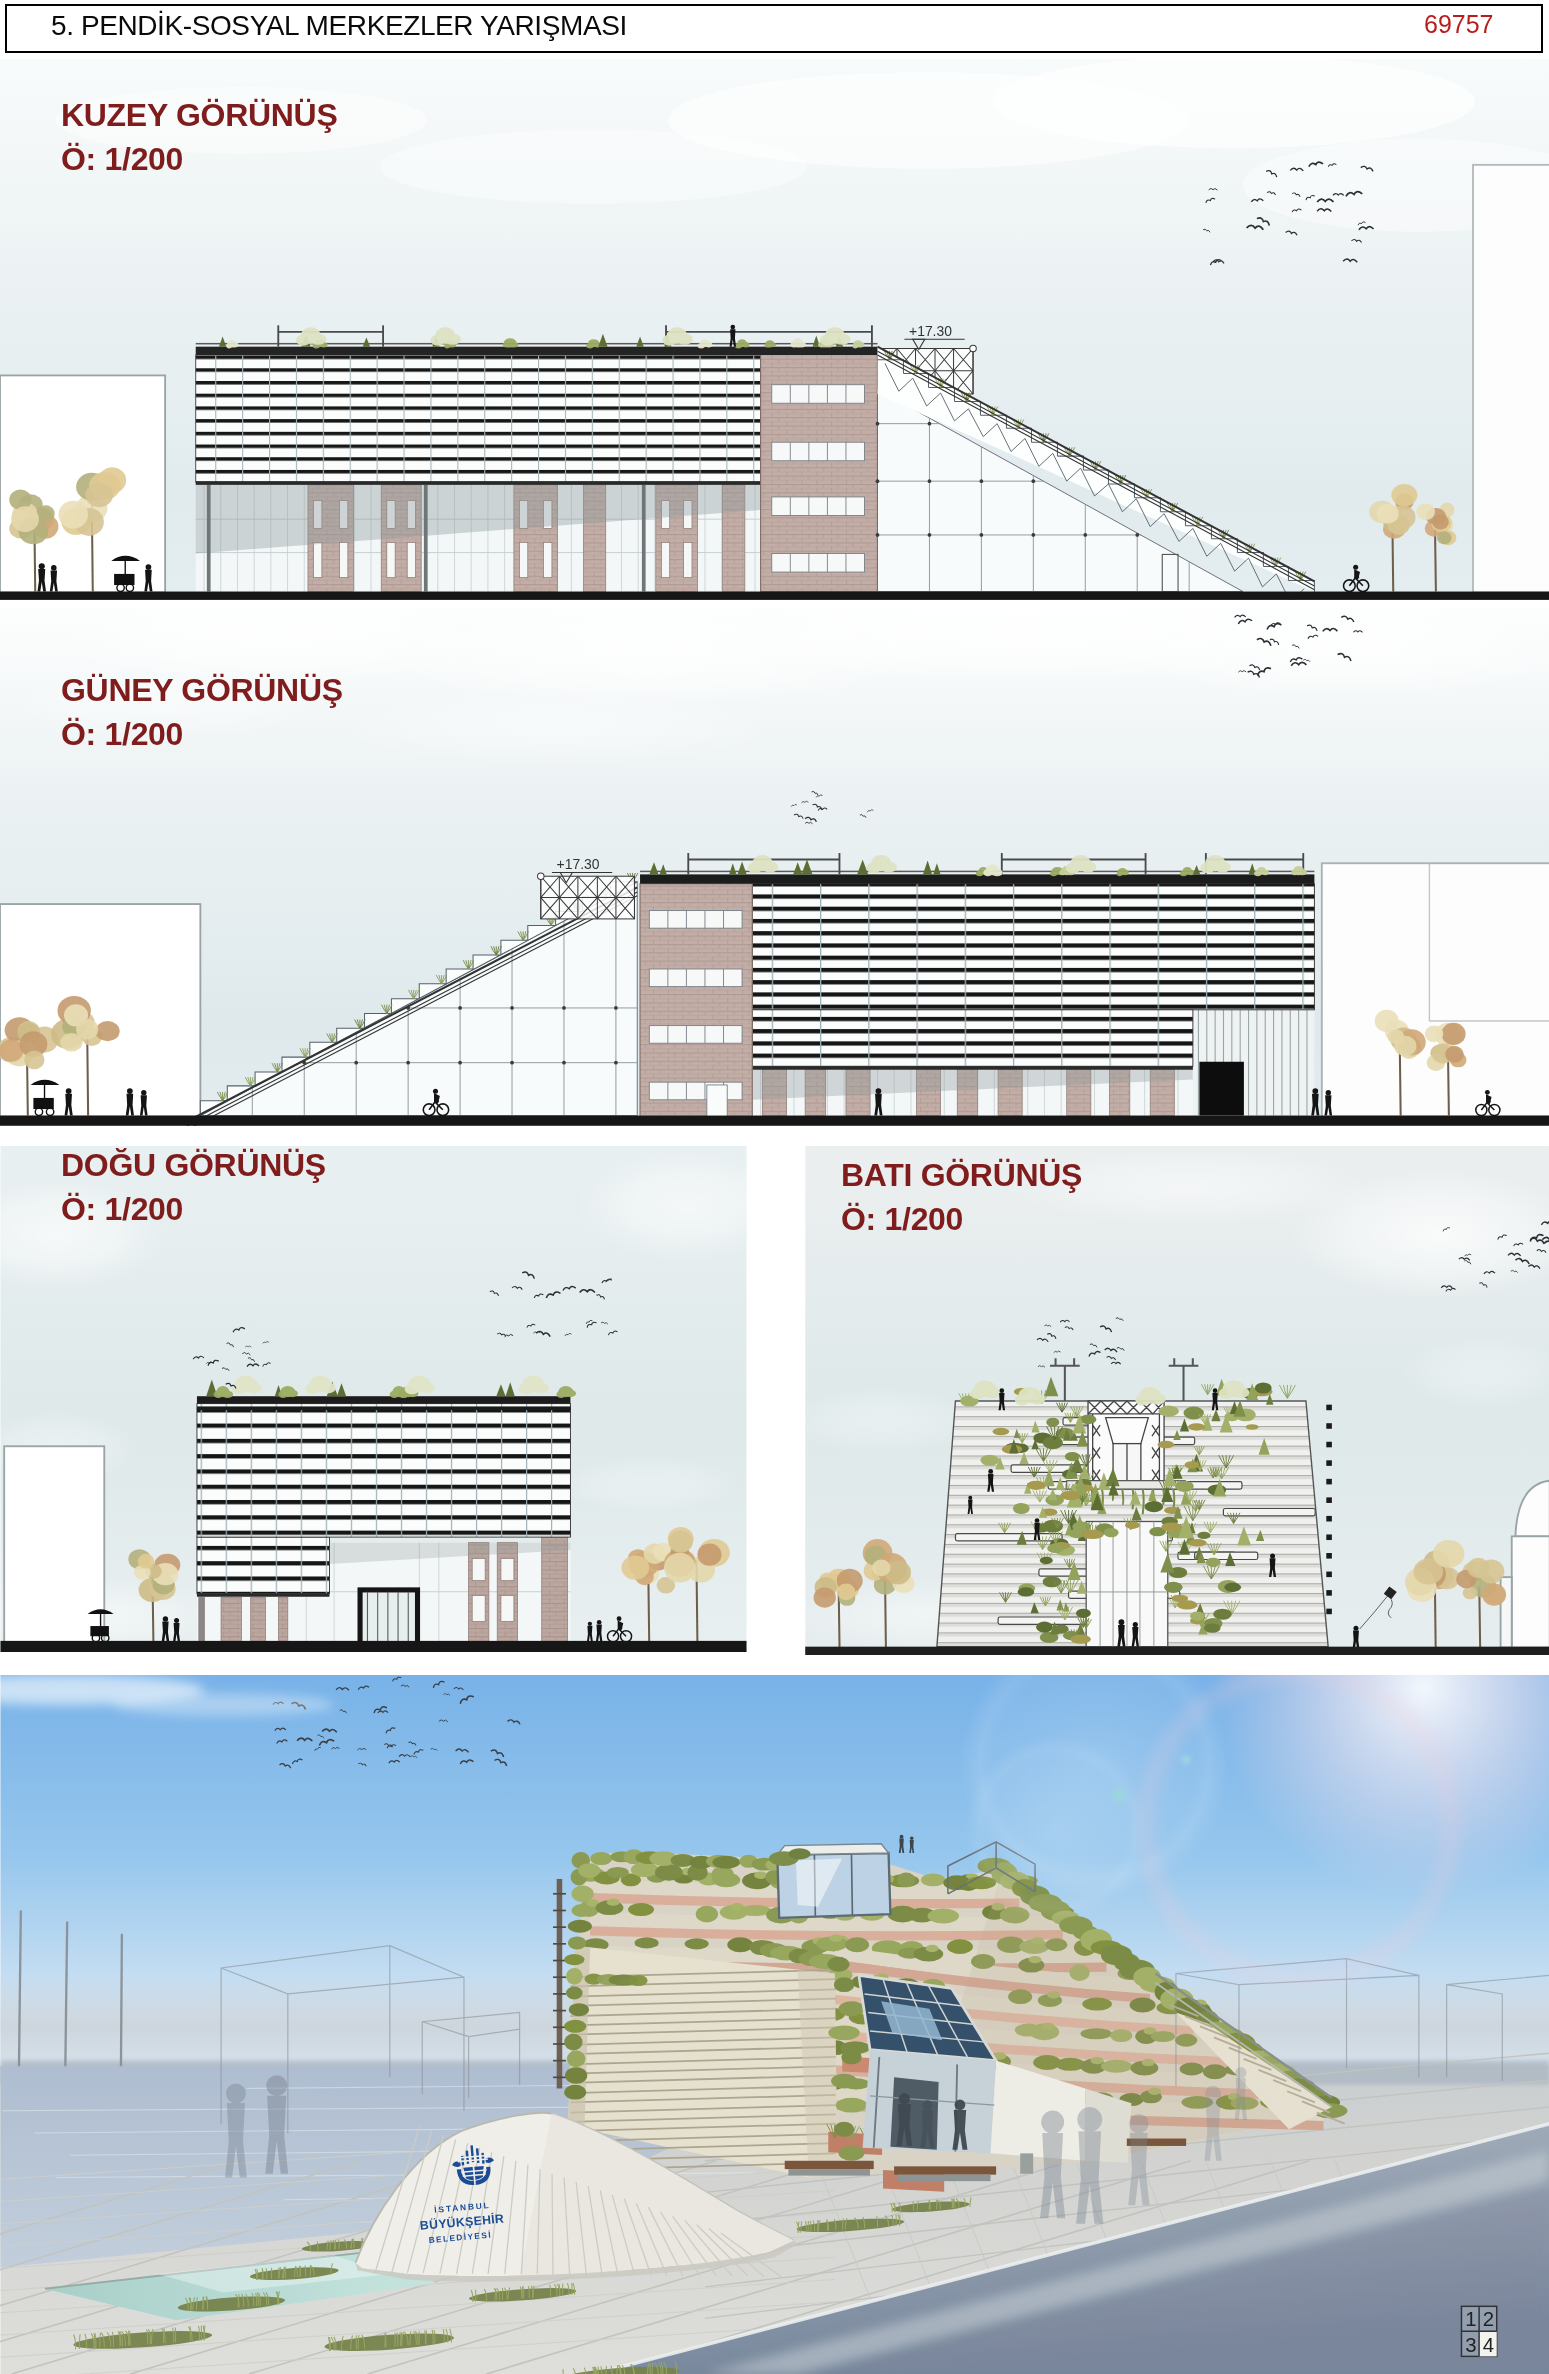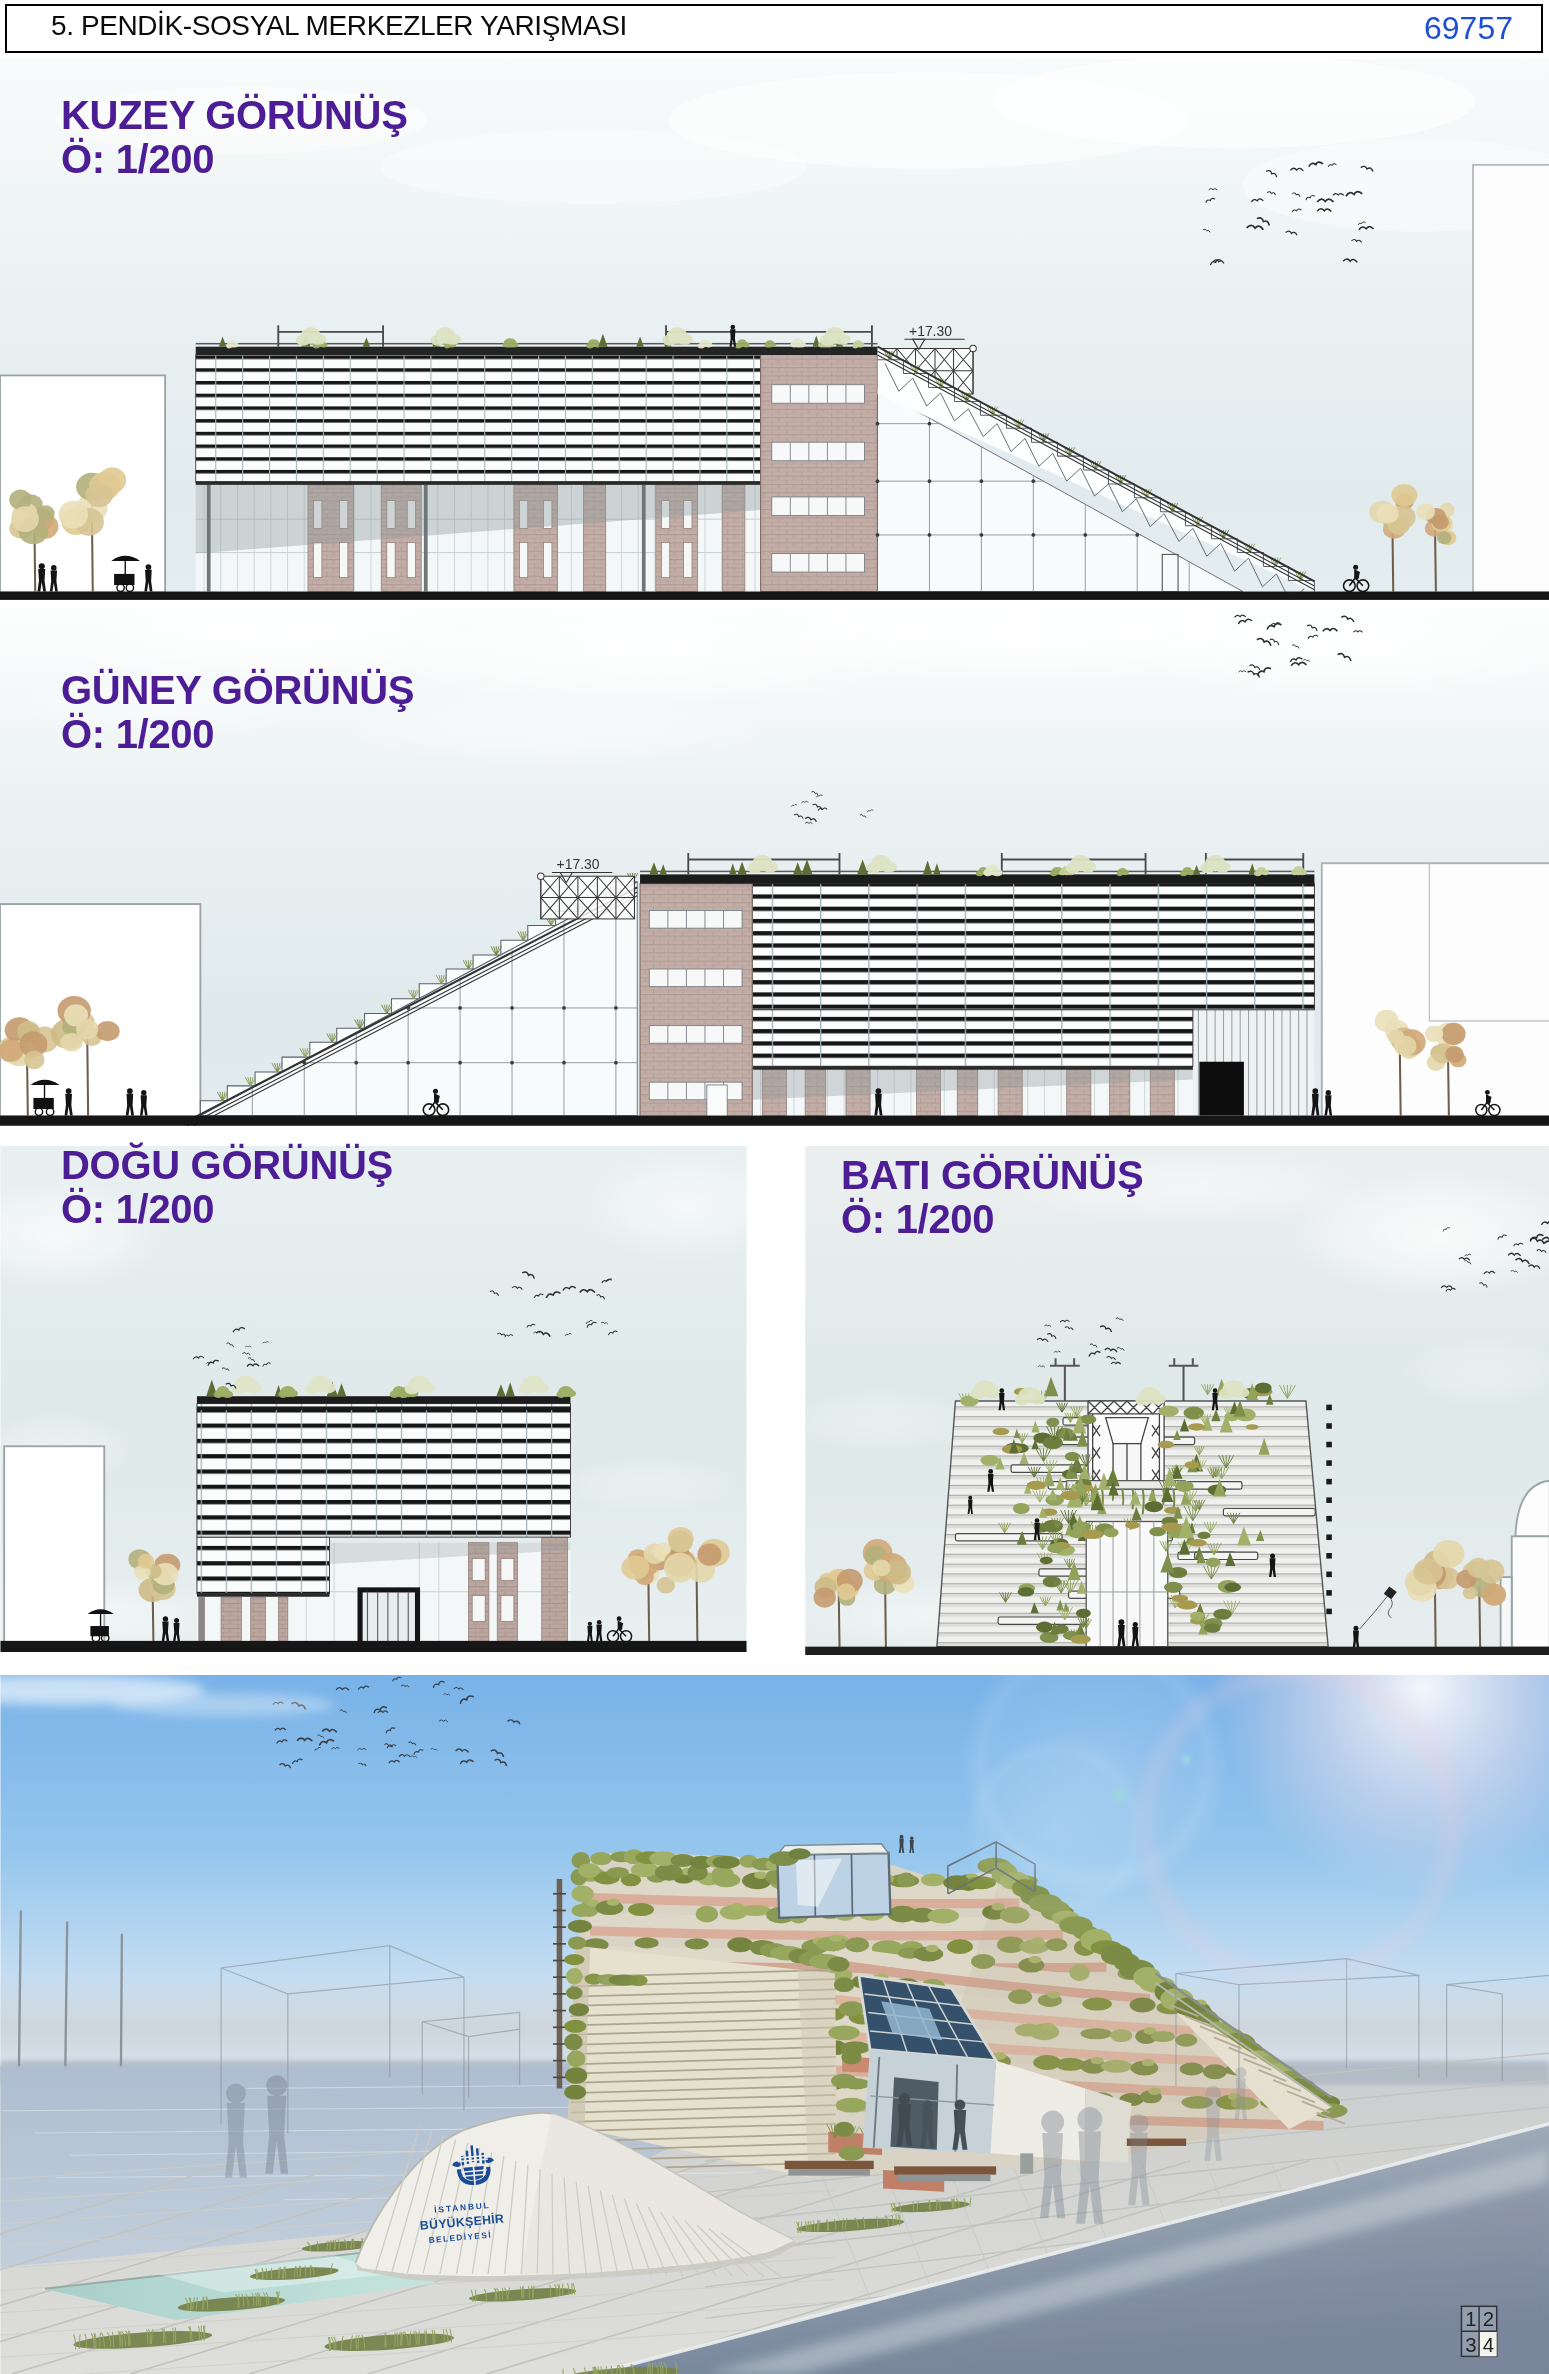--- a/index.html
+++ b/index.html
@@ -1,26 +1,26 @@
 <!DOCTYPE html>
 <html style="font-size:15px"><head><meta charset="utf-8">
 <style>
 html,body{margin:0;padding:0;background:#fff}
 .page{position:relative;width:1550px;height:2375px;background:#ffffff;overflow:hidden;
  font-family:"Liberation Sans",sans-serif}
 .abs{position:absolute}
-.ptitle{position:absolute;font-weight:bold;color:#4c1d95;font-size:40px;line-height:44px;letter-spacing:-0.3px}
+.ptitle{position:absolute;font-weight:bold;color:#7f1d1d;font-size:32px;line-height:44px;letter-spacing:-0.3px}
 </style></head><body>
 <div class="page">
 
 <div class="abs" style="left:4.6px;top:3.7px;width:1538px;height:49px;background:#fff;border:2.8px solid #000;box-sizing:border-box"></div>
 
 <div class="abs" style="left:51px;top:10.2px;font-size:28px;letter-spacing:-0.4px;color:#0a0a0a">5. PENDİK-SOSYAL MERKEZLER YARIŞMASI</div>
 
-<div class="abs" style="left:1424px;top:10.2px;font-size:32px;color:#1d4ed8">69757</div>
+<div class="abs" style="left:1424px;top:10.2px;font-size:25px;color:#b91c1c">69757</div>
 <svg class="abs" style="left:0;top:59px" width="1550" height="541" viewBox="0 64 1671 583" xmlns="http://www.w3.org/2000/svg">
       <defs>
 <linearGradient id="sky1" x1="0" y1="0" x2="0" y2="1">
 <stop offset="0" stop-color="#f8fbfb"></stop>
           <stop offset="0.4" stop-color="#ecf2f3"></stop>
           <stop offset="0.8" stop-color="#e1ebee"></stop>
           <stop offset="1" stop-color="#e4edef"></stop>
         </linearGradient>
 <pattern id="louv1" width="29" height="13.7" patternUnits="userSpaceOnUse">
 <rect width="29" height="13.7" fill="#fbfdfd"></rect>

